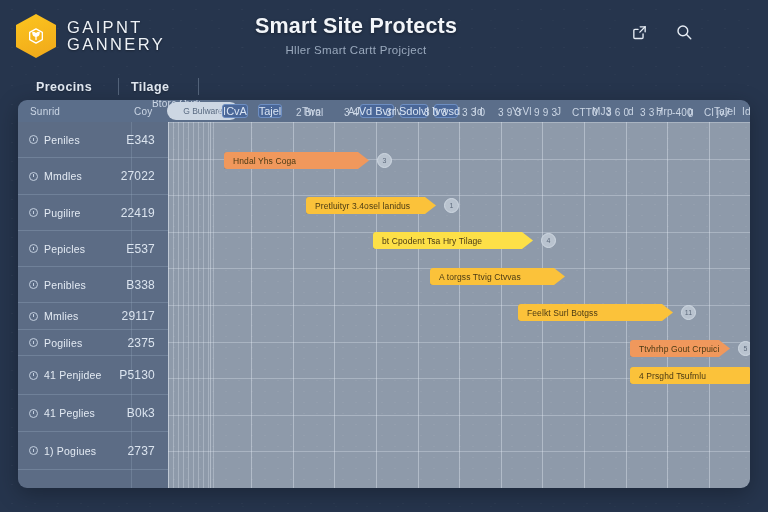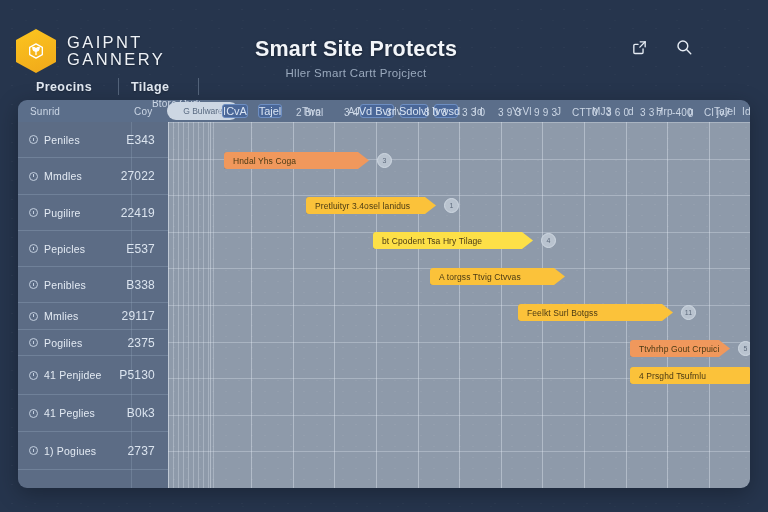--- a/index.html
+++ b/index.html
@@ -27,21 +27,20 @@
     z-index: 0;
   }
 
   
   .topbar {
     position: absolute;
     top: 0; left: 0;
     width: 712px;
     height: 72px;
     z-index: 3;
-    margin-top: 15px;
   }
 
   .brand {
     position: absolute;
     left: 16px;
     top: 14px;
     display: flex;
     align-items: center;
     gap: 11px;
   }
@@ -73,21 +72,21 @@
     letter-spacing: 2.4px;
     line-height: 17px;
     font-weight: 400;
     white-space: pre-line;
     text-shadow: 0 1px 2px rgba(0,0,0,0.35);
   }
 
   .title-block {
     position: absolute;
     left: 0; right: 0;
-    top: 22px;
+    top: 14px;
     text-align: center;
     pointer-events: none;
   }
   .title-main {
     color: #f2f5f9;
     font-size: 21.5px;
     font-weight: bold;
     letter-spacing: 0.2px;
     text-shadow: 0 1px 3px rgba(0,0,0,0.4);
   }

